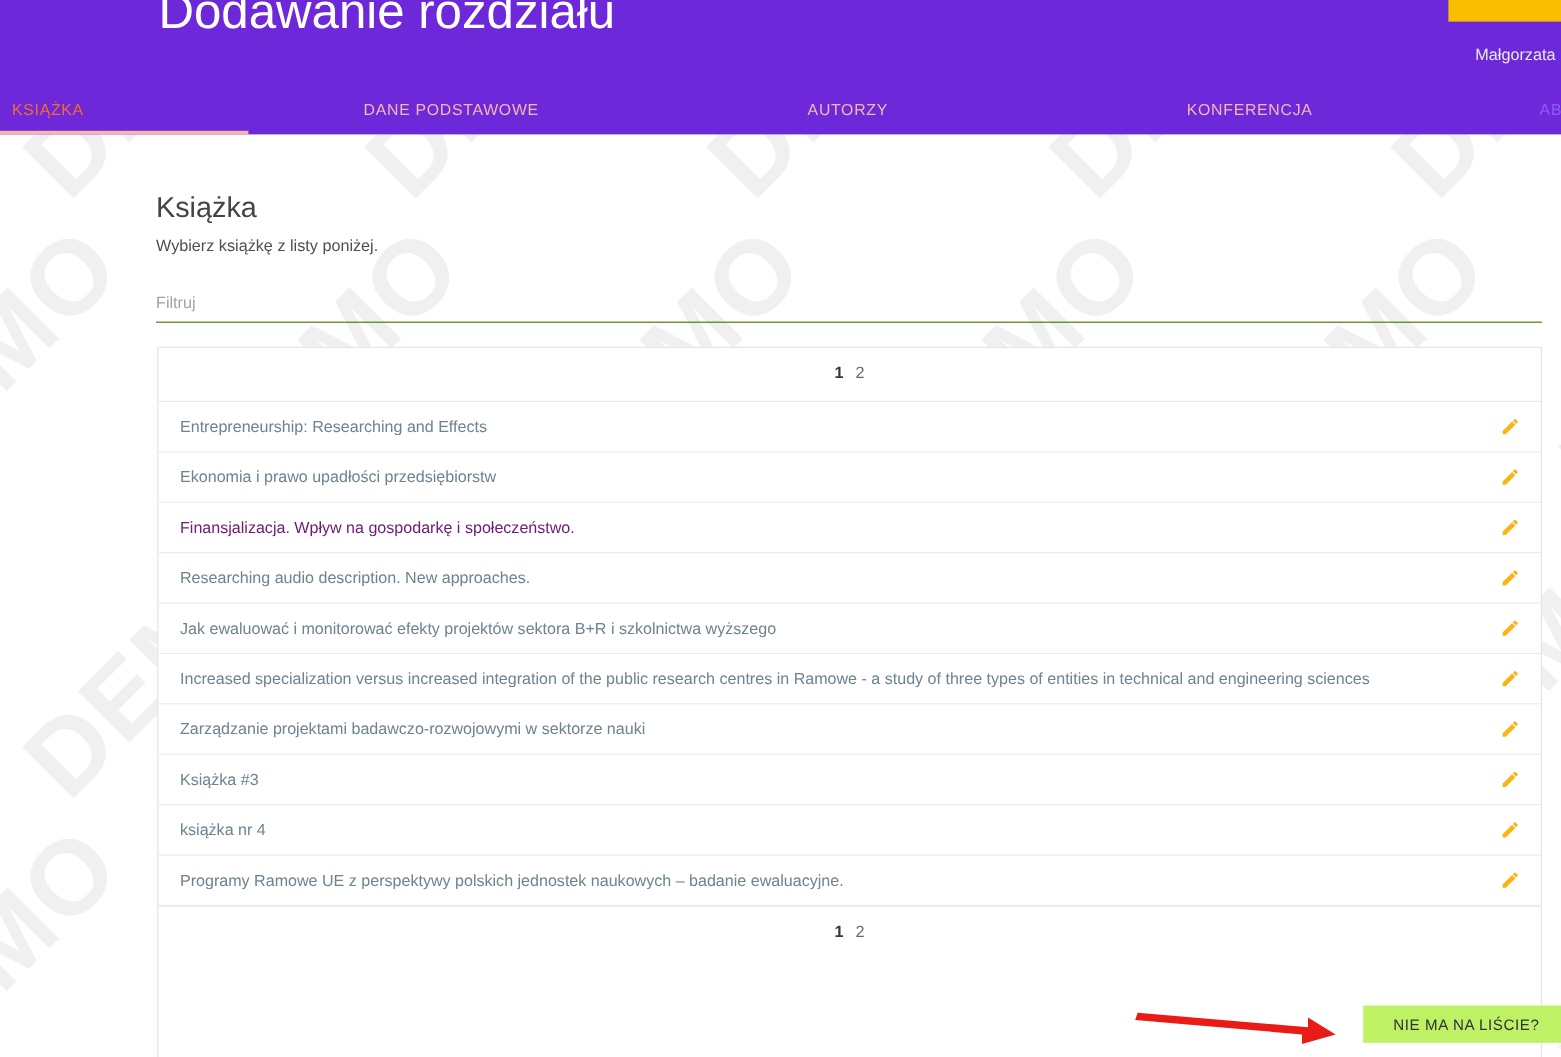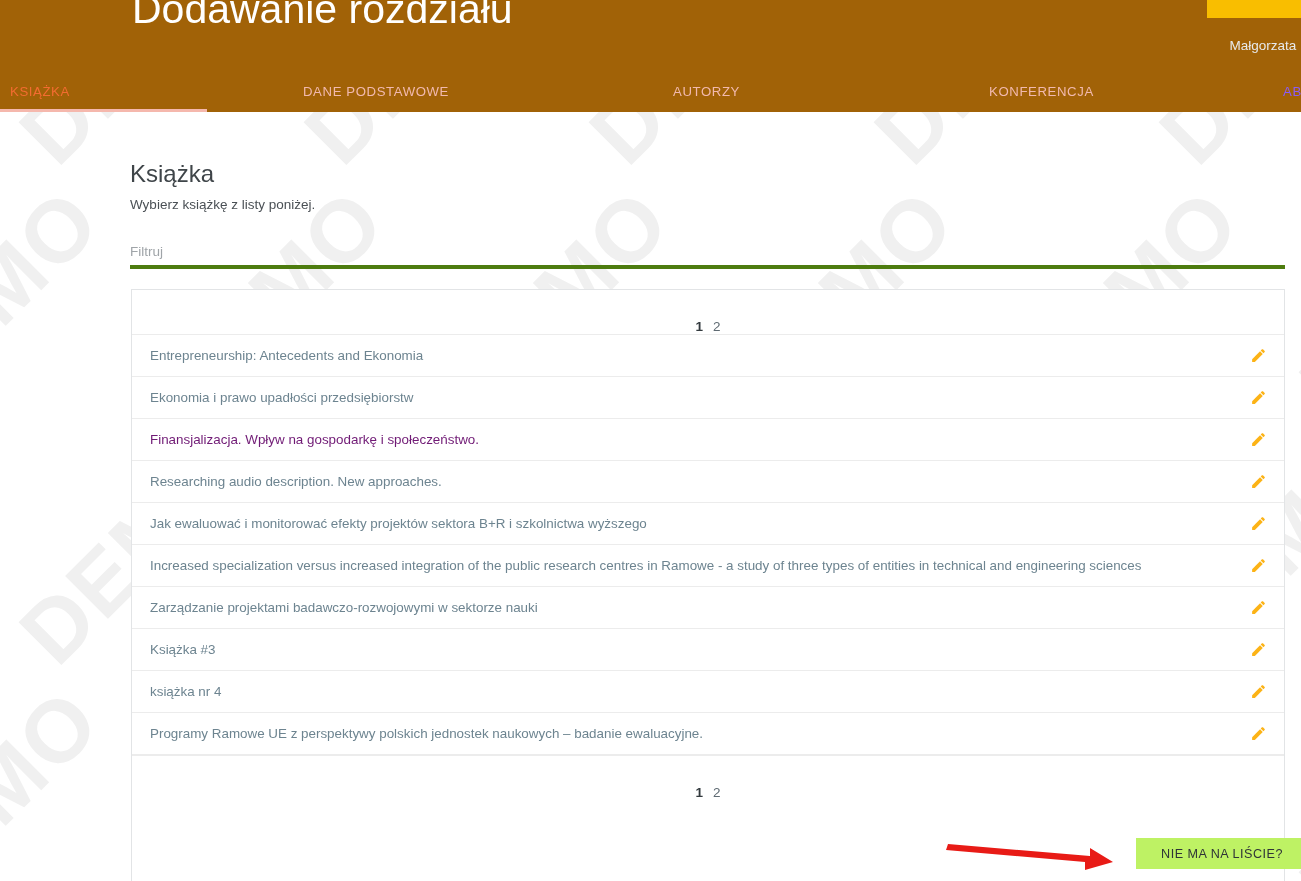--- a/index.html
+++ b/index.html
@@ -145,21 +145,21 @@
     position: absolute;
     left: 130px;
     top: 128px;
     width: 1155px;
     height: 30px;
   }
   .filter-input {
     width: 100%;
     height: 29px;
     border: none;
-    border-bottom: 4px solid #4d7c0f;
+    border-bottom: 1px solid #4d7c0f;
     outline: none;
     background: transparent;
     font-family: "Liberation Sans", sans-serif;
     font-size: 13.5px;
     color: #3f4549;
     padding: 0 0 3px 0;
   }
   .filter-input::placeholder { color: #9fa4a8; opacity: 1; }
 
   
@@ -174,21 +174,21 @@
   }
 
   .pager {
     position: relative;
     height: 44px;
     width: 100%;
   }
   .pager-inner {
     position: absolute;
     left: 0; right: 0;
-    top: 29px;
+    top: 13px;
     text-align: center;
     font-size: 13.5px;
   }
   .pg {
     display: inline-block;
     padding: 0 5px;
     cursor: pointer;
   }
   .pg.current { color: #333a3e; font-weight: 700; }
   .pg.link    { color: #5e6a72; font-weight: 400; }
@@ -280,21 +280,21 @@
       <div class="wm" style="color: rgb(240, 240, 240); left: 855px; top: 500px;">DEMO</div>
       <div class="wm" style="color: rgb(240, 240, 240); left: 1140px; top: 500px;">DEMO</div>
       <div class="wm" style="color: rgb(240, 240, 240); left: -145px; top: 750px;">DEMO</div>
       <div class="wm" style="color: rgb(240, 240, 240); left: 140px; top: 750px;">DEMO</div>
       <div class="wm" style="color: rgb(240, 240, 240); left: 425px; top: 750px;">DEMO</div>
       <div class="wm" style="color: rgb(240, 240, 240); left: 710px; top: 750px;">DEMO</div>
       <div class="wm" style="color: rgb(240, 240, 240); left: 995px; top: 750px;">DEMO</div>
       <div class="wm" style="color: rgb(240, 240, 240); left: 1280px; top: 750px;">DEMO</div>
     </div>
 
-  <div class="topbar" style="background: #a16207;">
+  <div class="topbar" style="background: #6d28d9;">
     <div class="yellow-tab" style="background: rgb(249, 190, 0);"></div>
     <div class="topbar-title">Dodawanie rozdziału</div>
     <div class="user-name">Małgorzata P</div>
   </div>
 
   <div class="navtabs">
     <div class="navtab active" style="left: 10px; color: rgb(242, 108, 49);">KSIĄŻKA</div>
     <div class="navtab" style="left: 303px; color: rgb(242, 185, 174);">DANE PODSTAWOWE</div>
     <div class="navtab" style="left: 673px; color: rgb(242, 185, 174);">AUTORZY</div>
     <div class="navtab" style="left: 989px; color: rgb(242, 185, 174);">KONFERENCJA</div>
@@ -314,21 +314,21 @@
     <div class="panel">
 
       <div class="pager">
         <div class="pager-inner">
           <span class="pg current">1</span><span class="pg link">2</span>
         </div>
       </div>
 
       <div class="list" id="row-list">
           <div class="row">
-            <span class="row-title" style="color: rgb(109, 132, 144);">Entrepreneurship: Antecedents and Ekonomia</span>
+            <span class="row-title" style="color: rgb(109, 132, 144);">Entrepreneurship: Researching and Effects</span>
             <span class="row-edit"><span class="pencil"><svg width="17" height="17" viewBox="0 0 24 24" aria-hidden="true">
                   <path d="M3 17.2V21h3.8L18 9.8 14.2 6 3 17.2z" fill="#fcb316"></path>
                   <path d="M20.7 7.1c.4-.4.4-1 0-1.4l-2.4-2.4c-.4-.4-1-.4-1.4 0l-1.8 1.8L18.9 8.9l1.8-1.8z" fill="#fcb316"></path>
                 </svg></span></span>
           </div>
           <div class="row">
             <span class="row-title" style="color: rgb(109, 132, 144);">Ekonomia i prawo upadłości przedsiębiorstw</span>
             <span class="row-edit"><span class="pencil"><svg width="17" height="17" viewBox="0 0 24 24" aria-hidden="true">
                   <path d="M3 17.2V21h3.8L18 9.8 14.2 6 3 17.2z" fill="#fcb316"></path>
                   <path d="M20.7 7.1c.4-.4.4-1 0-1.4l-2.4-2.4c-.4-.4-1-.4-1.4 0l-1.8 1.8L18.9 8.9l1.8-1.8z" fill="#fcb316"></path>

